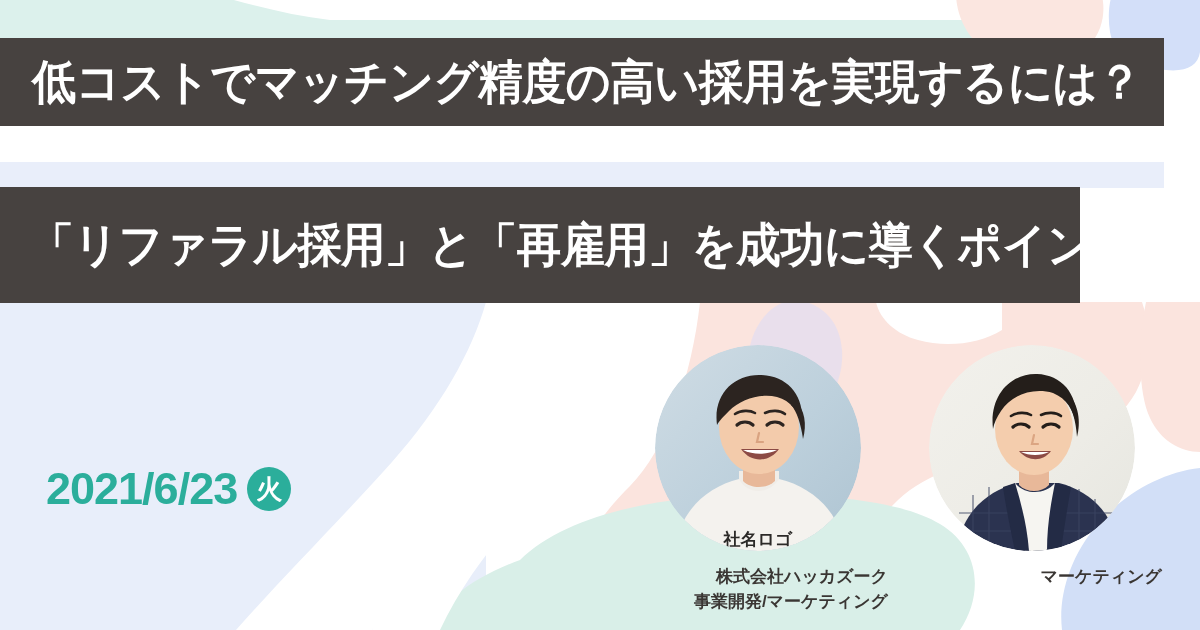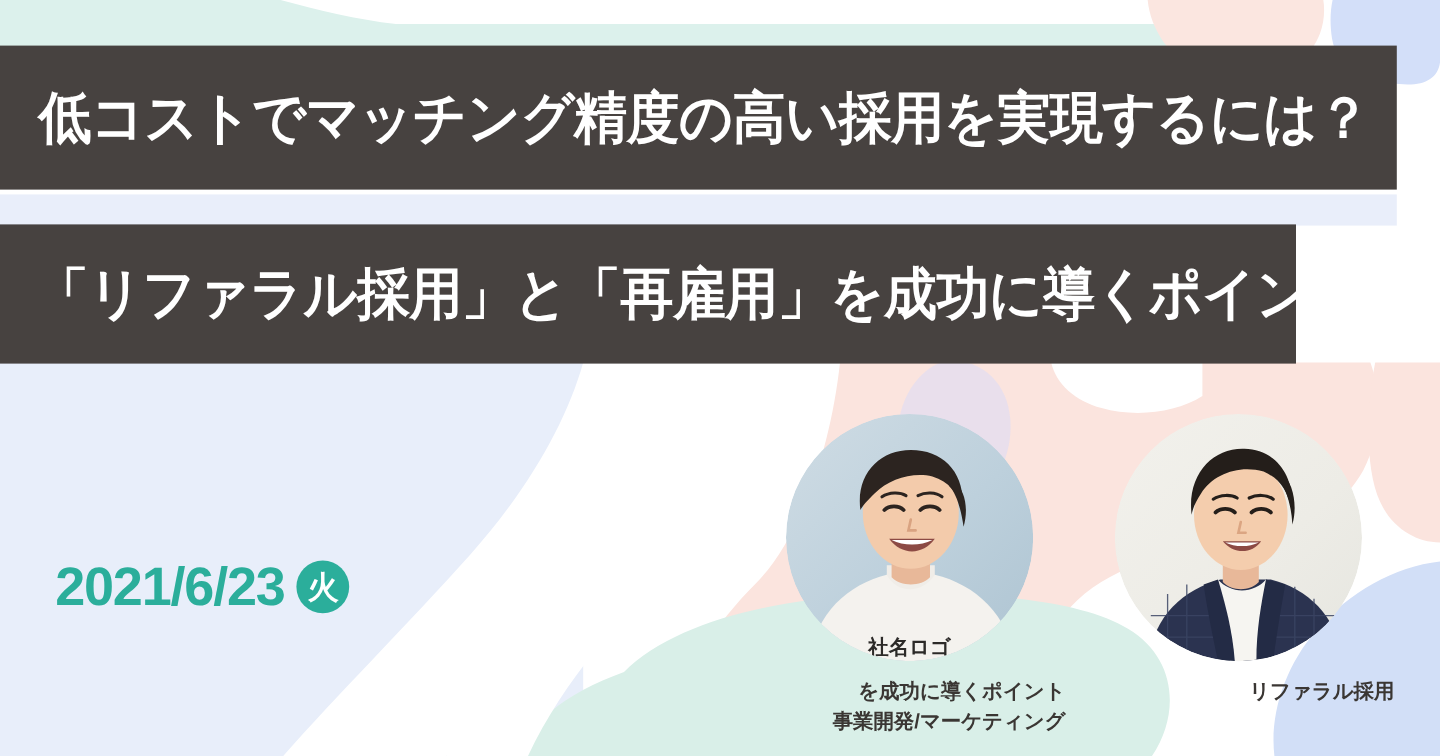--- a/index.html
+++ b/index.html
@@ -26,21 +26,21 @@
 
   
   .title-bar {
     position: absolute;
     background: #474240;
     display: flex;
     align-items: center;
   }
   #title-bar-1 {
     left: 0; top: 38px;
-    width: 1164px; height: 120px;
+    width: 1164px; height: 88px;
     padding-left: 32px;
     box-sizing: border-box;
   }
   #title-bar-2 {
     left: 0; top: 187px;
     width: 1080px; height: 116px;
     padding-left: 30px;
     box-sizing: border-box;
   }
   .title-text {
@@ -230,21 +230,21 @@
           <path d="M 104,88 L 102,97 L 108,97" stroke="#D9A381" stroke-width="2.2" fill="none" stroke-linecap="round"></path>
 
           <path d="M 86,104 C 96,118 114,118 124,104 Z" fill="#8C4A44"></path>
           <path d="M 88,105 C 98,110 112,110 122,105 Z" fill="#FFFFFF"></path>
 
           <text x="103" y="200" text-anchor="middle" font-size="17" font-weight="700" fill="#2C2A28" font-family="'Liberation Sans', sans-serif">社名ロゴ</text>
         </g>
       </svg>
     </div>
     <div class="speaker-caption">
-      <div class="caption-line">を成功に導くポイント</div>
+      <div class="caption-line">株式会社ハッカズーク</div>
       <div class="caption-line">事業開発/マーケティング</div>
     </div>
   </div>
 
   <div class="speaker" id="speaker-right">
     <div class="portrait">
       <svg viewBox="0 0 206 206">
         <defs>
           <linearGradient id="bgR" x1="0" y1="0" x2="1" y2="1">
             <stop offset="0%" stop-color="#F2F1EC"></stop>
@@ -290,17 +290,17 @@
           <path d="M 112,70 C 118,67 127,67 132,71" stroke="#241E1A" stroke-width="2.6" fill="none" stroke-linecap="round"></path>
 
           <path d="M 105,90 L 103,99 L 109,99" stroke="#DBA582" stroke-width="2.2" fill="none" stroke-linecap="round"></path>
 
           <path d="M 90,106 C 99,117 114,117 122,106 Z" fill="#8C4A44"></path>
           <path d="M 92,107 C 100,111 112,111 120,107 Z" fill="#FFFFFF"></path>
         </g>
       </svg>
     </div>
     <div class="speaker-caption">
-      <div class="caption-line">リファラル採用</div>
+      <div class="caption-line">マーケティング</div>
     </div>
   </div>
 
 </div>
 
 </body></html>

